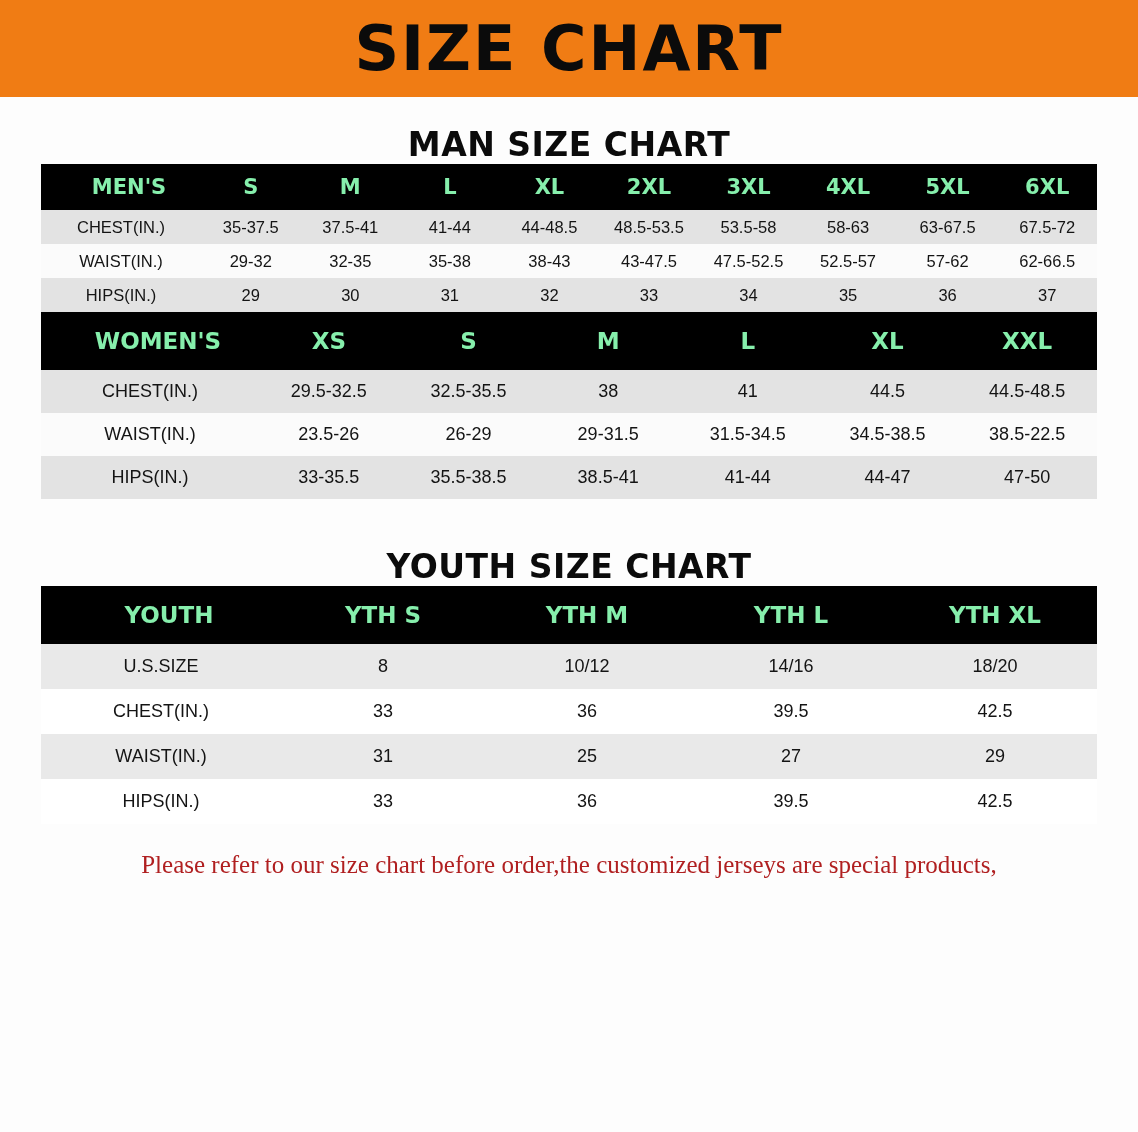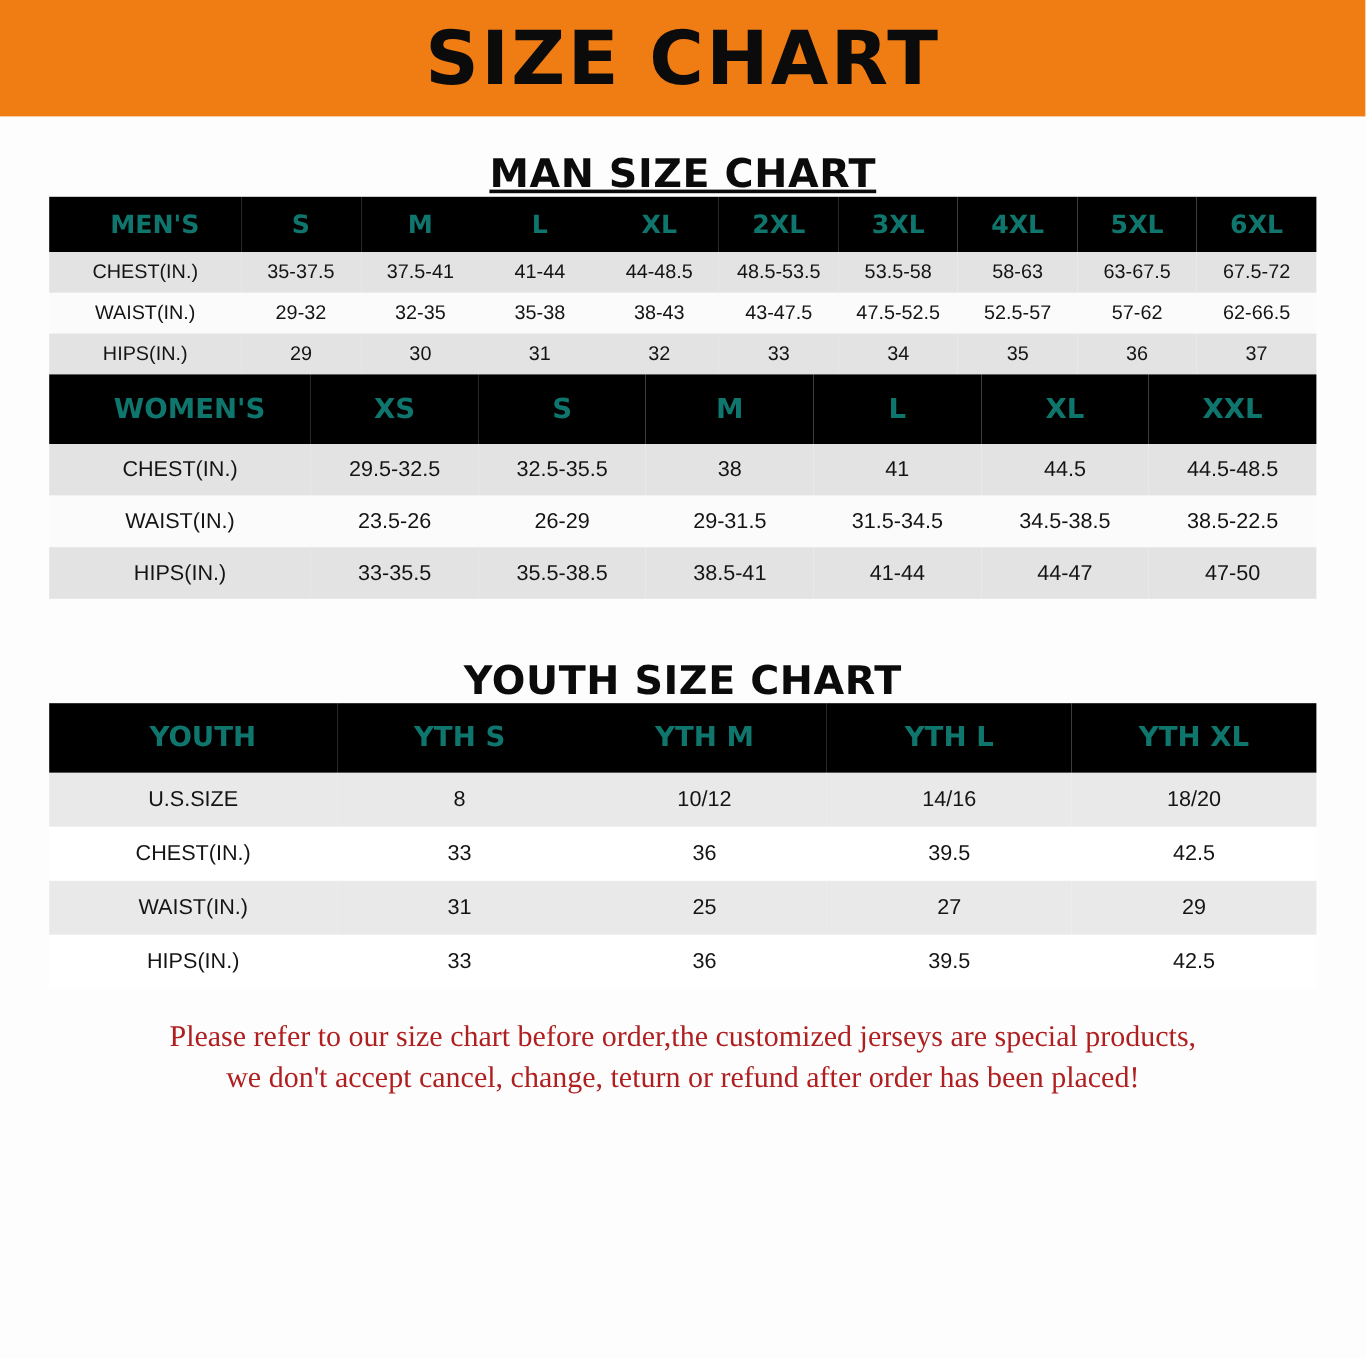--- a/index.html
+++ b/index.html
@@ -41,21 +41,21 @@
 
   
   .section-title {
     text-align: center;
     font-family: "DejaVu Sans", sans-serif;
     font-weight: bold;
     font-size: 33px;
     letter-spacing: 0.5px;
     color: #0b0b0b;
   }
-  .mst { margin-top: 28px; text-decoration: underline; }
+  .mst { margin-top: 28px; }
   .wst { margin-top: 36px; }
   .yst { margin-top: 48px; }
 
   
   .table-wrap {
     margin: 0 auto;
     width: 1056px;
   }
   table.size {
     width: 100%;
@@ -65,21 +65,21 @@
   table.size th,
   table.size td {
     padding: 0;
     margin: 0;
   }
   
   tr.head-row {
     background: #000000;
   }
   tr.head-row th {
-    color: #0f766e;
+    color: #86efac;
     font-family: "DejaVu Sans", sans-serif;
     font-weight: bold;
     text-align: center;
     white-space: nowrap;
   }
   th.rowlabel-head {
     text-align: left;
     padding-left: 16px !important;
   }
 
@@ -294,16 +294,15 @@
           <td>36</td>
           <td>39.5</td>
           <td>42.5</td>
         </tr>
       </tbody>
     </table>
   </div>
 
   <div class="note">
     <span class="note-line">Please refer to our size chart before order,the customized jerseys are special products,</span>
-    <span class="note-line">we don't accept cancel, change, teturn or refund after order has been placed!</span>
   </div>
 
 </div>
 
 </body></html>

